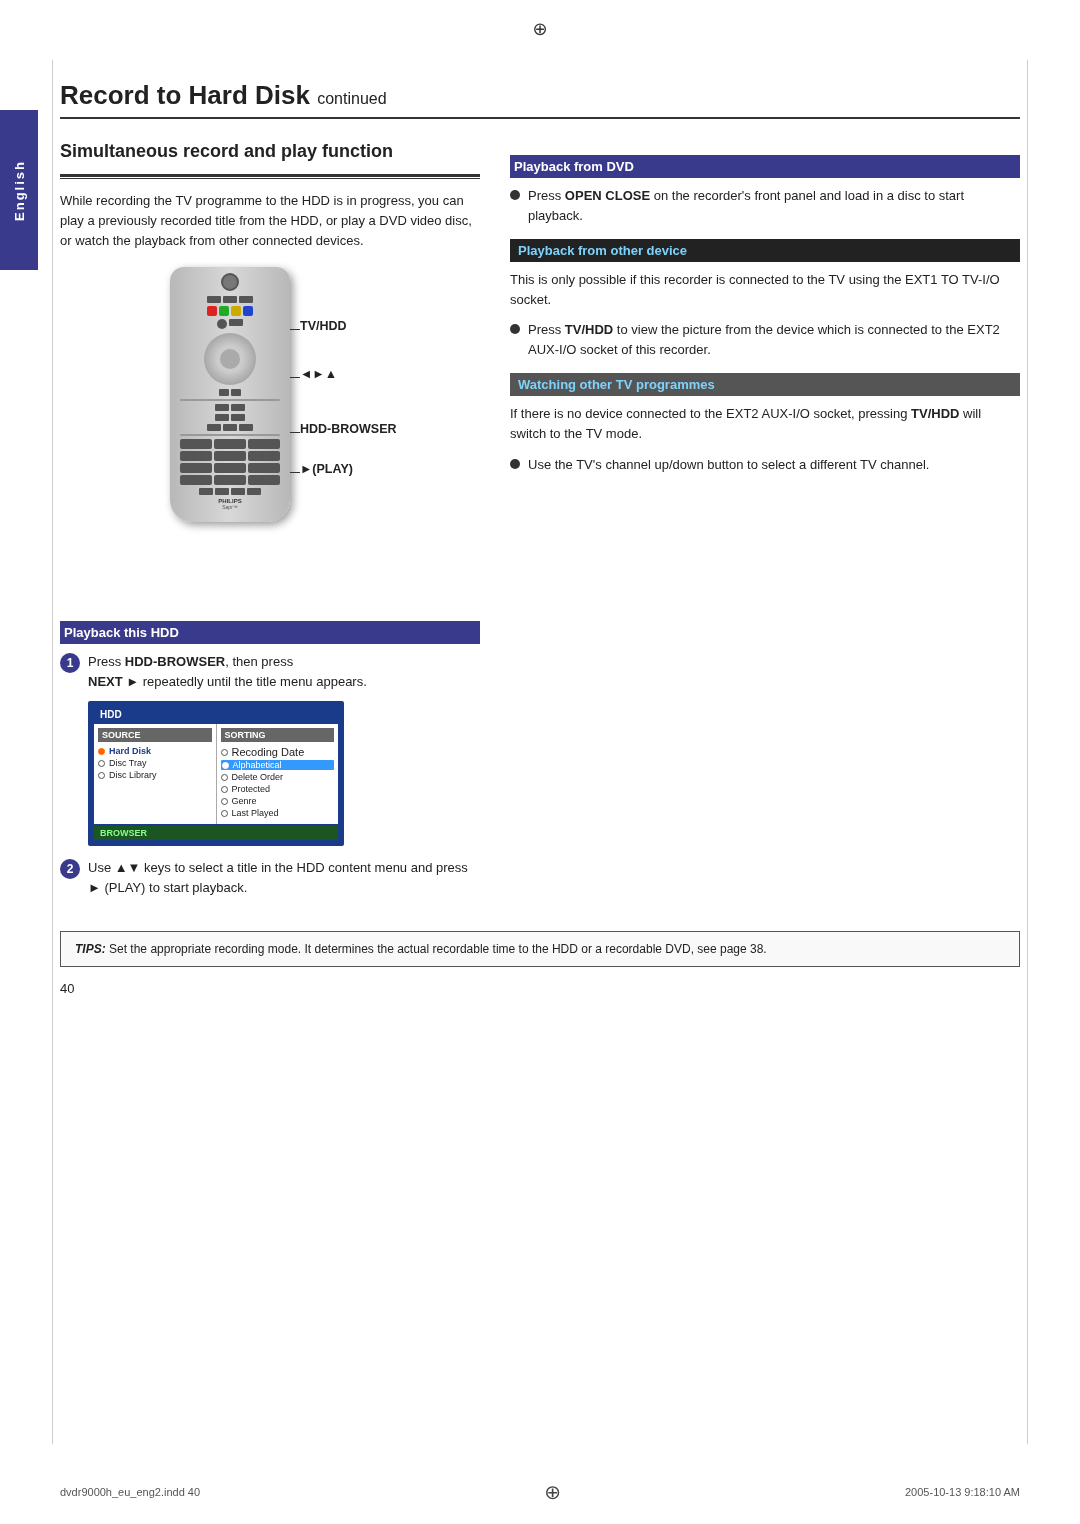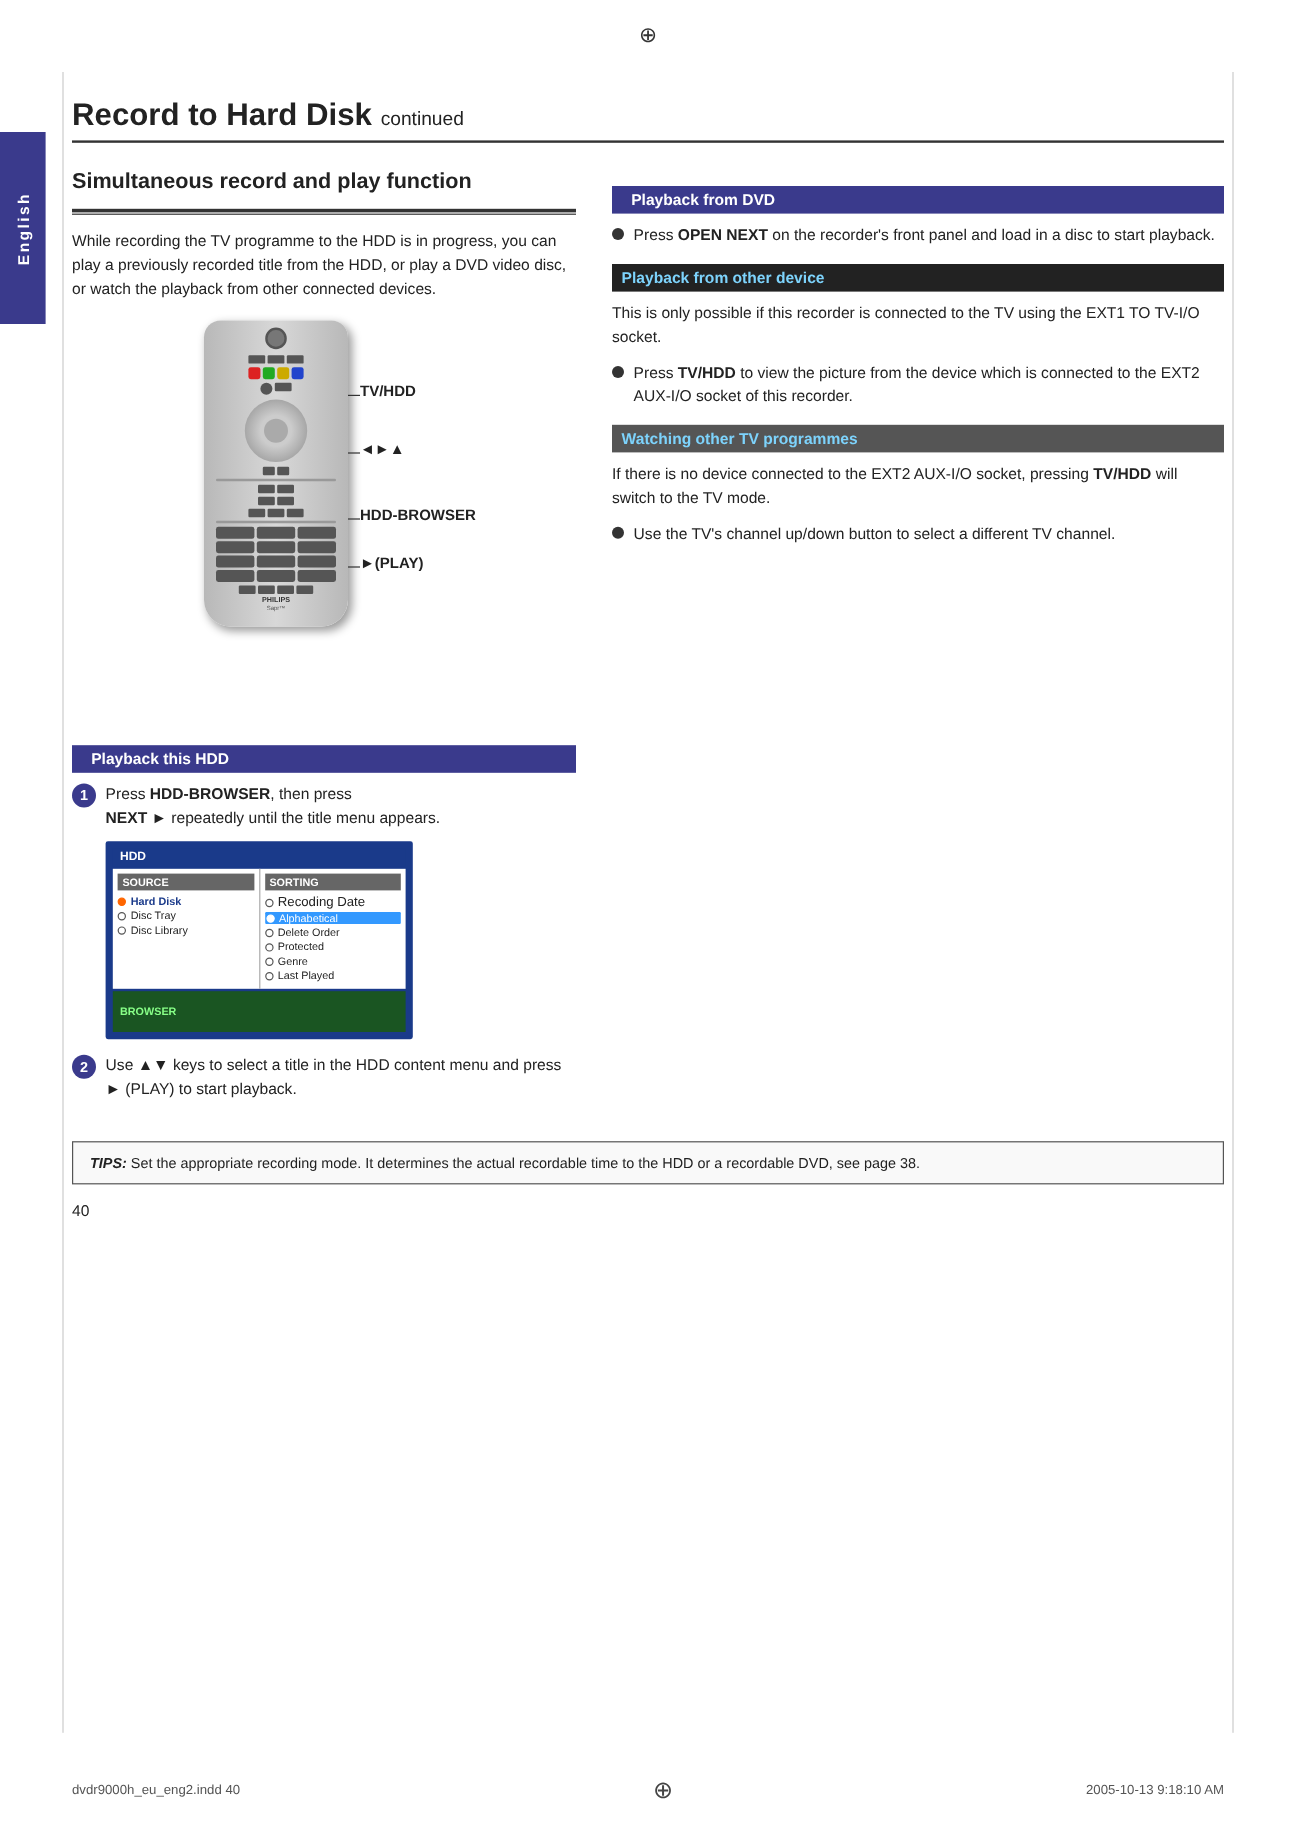--- a/index.html
+++ b/index.html
@@ -101,21 +101,21 @@
       margin-bottom: 16px;
       color: #222;
     }
 
     
     .subhead-bar {
       background: #3a3a8c;
       color: #fff;
       font-size: 13px;
       font-weight: bold;
-      padding: 4px 16px;
+      padding: 4px 4px;
       margin-bottom: 8px;
       margin-top: 14px;
     }
 
     .subhead-bar-dark {
       background: #222;
       color: #7dd3fc;
       font-size: 13px;
       font-weight: bold;
       padding: 4px 8px;
@@ -229,21 +229,21 @@
     }
     .hdd-radio.filled-blue {
       background: #1a3a8a;
       border-color: #1a3a8a;
     }
     .hdd-footer-bar {
       background: #1a5522;
       color: #88ff88;
       font-size: 9px;
       font-weight: bold;
-      padding: 12px 6px;
+      padding: 2px 6px;
       margin-top: 2px;
     }
 
     
     .helpful-hint {
       margin-top: 16px;
     }
     .helpful-hint-title {
       font-style: italic;
       font-weight: bold;
@@ -580,21 +580,21 @@
 
       <div class="col-right">
 
         <div class="subhead-bar">
           <span>Playback from DVD</span>
         </div>
 
         <div class="bullet-item">
           <div class="bullet-dot"></div>
           <div class="bullet-text">
-            <span>Press </span><span class="inline-bold">OPEN NEXT</span><span> on the recorder's front panel and load in a disc to start playback.</span>
+            <span>Press </span><span class="inline-bold">OPEN CLOSE</span><span> on the recorder's front panel and load in a disc to start playback.</span>
           </div>
         </div>
 
         <div class="subhead-bar-dark">
           <span>Playback from other device</span>
         </div>
 
         <p class="intro-text" style="margin-bottom:10px;">This is only possible if this recorder is connected to the TV using the EXT1 TO TV-I/O socket.</p>
 
         <div class="bullet-item">

